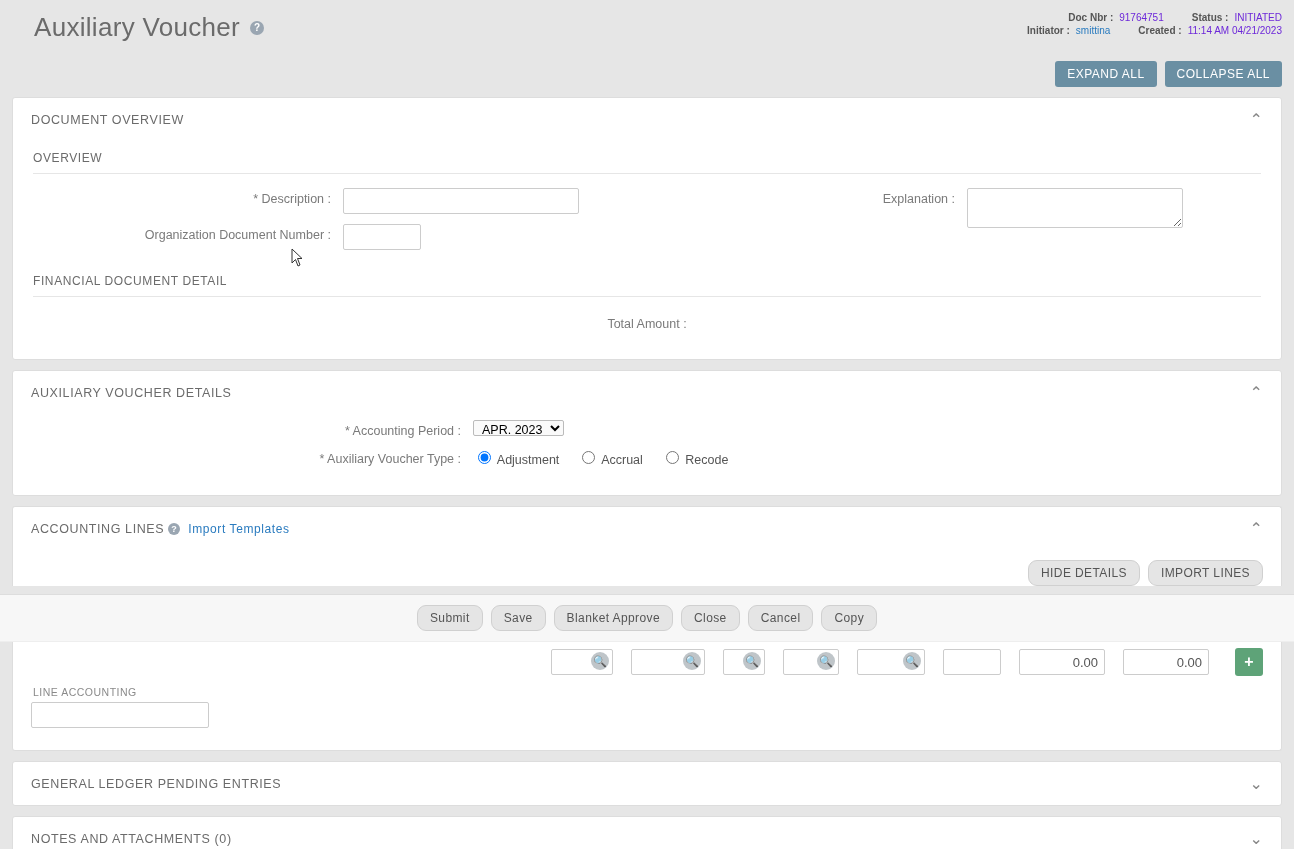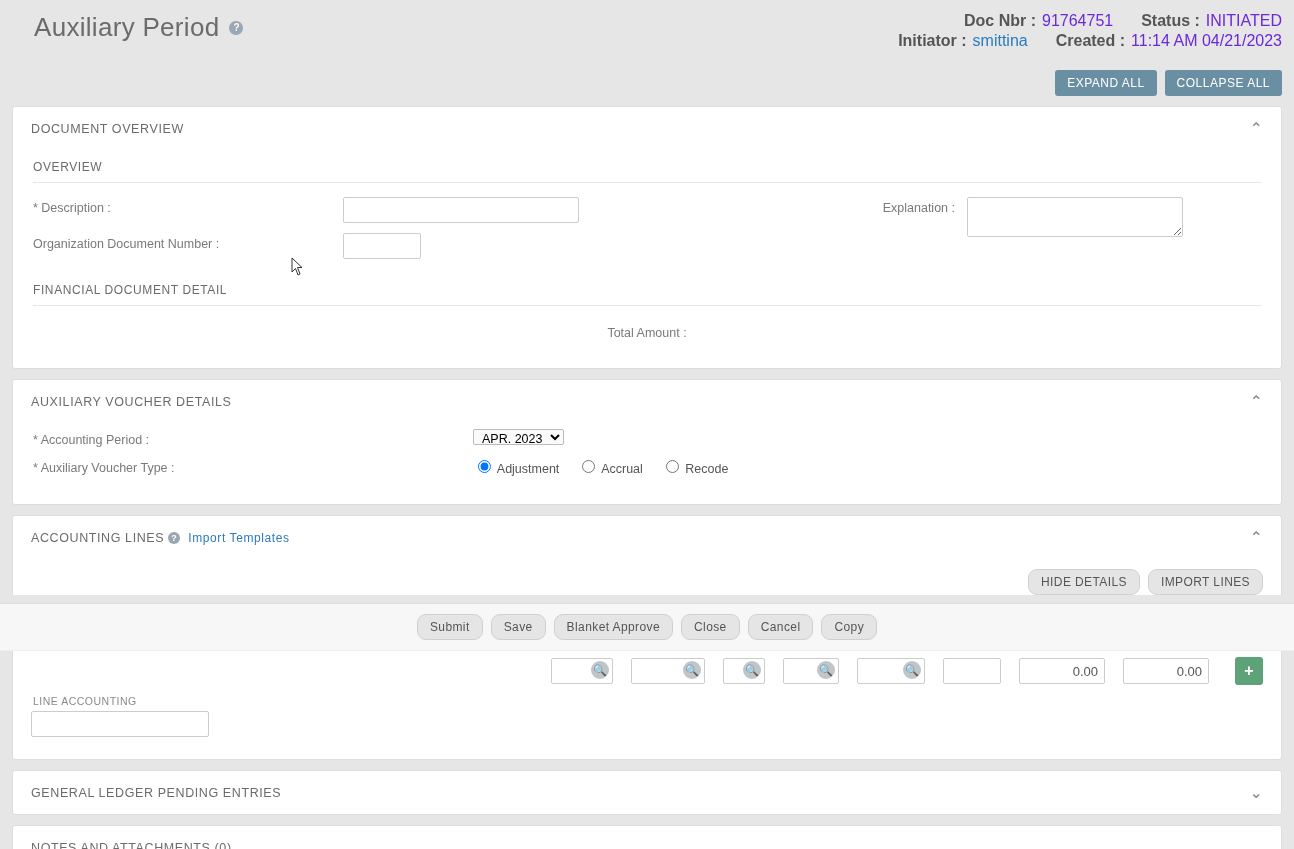--- a/index.html
+++ b/index.html
@@ -39,21 +39,21 @@
   }
   .help-icon-sm {
     width: 12px; height: 12px; border-radius: 50%;
     background: #9aa6b2; color: #fff;
     display: inline-flex; align-items: center; justify-content: center;
     font-size: 9px; font-weight: 700; cursor: pointer;
     margin-left: 4px;
   }
   .meta {
     text-align: left;
-    font-size: 16px;
+    font-size: 10px;
     color: #555;
   }
   .meta-row { display: flex; gap: 28px; justify-content: flex-end; margin-bottom: 2px; }
   .meta-pair { display: flex; gap: 6px; }
   .meta-label { font-weight: 700; color: #555; }
   .meta-val { color: #6d28d9; }
   .meta-link { color: #2a7bbf; cursor: pointer; }
   .top-buttons {
     display: flex; gap: 8px; justify-content: flex-end;
     padding: 18px 12px 10px 0;
@@ -89,21 +89,21 @@
   }
   .form-grid {
     display: flex; gap: 40px; flex-wrap: wrap;
   }
   .col-left { flex: 1 1 520px; }
   .col-right { flex: 1 1 520px; }
   .form-row {
     display: flex; align-items: flex-start; margin-bottom: 10px;
   }
   .form-label {
-    width: 310px; padding-right: 12px;
+    width: 310px; text-align: right; padding-right: 12px;
     font-size: 12.5px; color: #7a7a7a; padding-top: 4px;
   }
   .form-label-right {
     width: 300px; text-align: right; padding-right: 12px;
     font-size: 12.5px; color: #7a7a7a; padding-top: 4px;
   }
   input[type=text].field {
     height: 26px; border: 1px solid #ccc; border-radius: 2px;
     padding: 2px 6px; font-size: 13px; color: #333;
   }
@@ -182,21 +182,21 @@
   }
   .cursor svg { display: block; }
 </style>
 </head>
 <body>
 
 <div class="page">
 
   <div class="header">
     <div class="title-wrap">
-      <span class="title">Auxiliary Period</span>
+      <span class="title">Auxiliary Voucher</span>
       <span class="help-icon">?</span>
     </div>
     <div class="meta">
       <div class="meta-row">
         <div class="meta-pair">
           <span class="meta-label">Doc Nbr :</span>
           <span class="meta-val">91764751</span>
         </div>
         <div class="meta-pair">
           <span class="meta-label">Status :</span>

